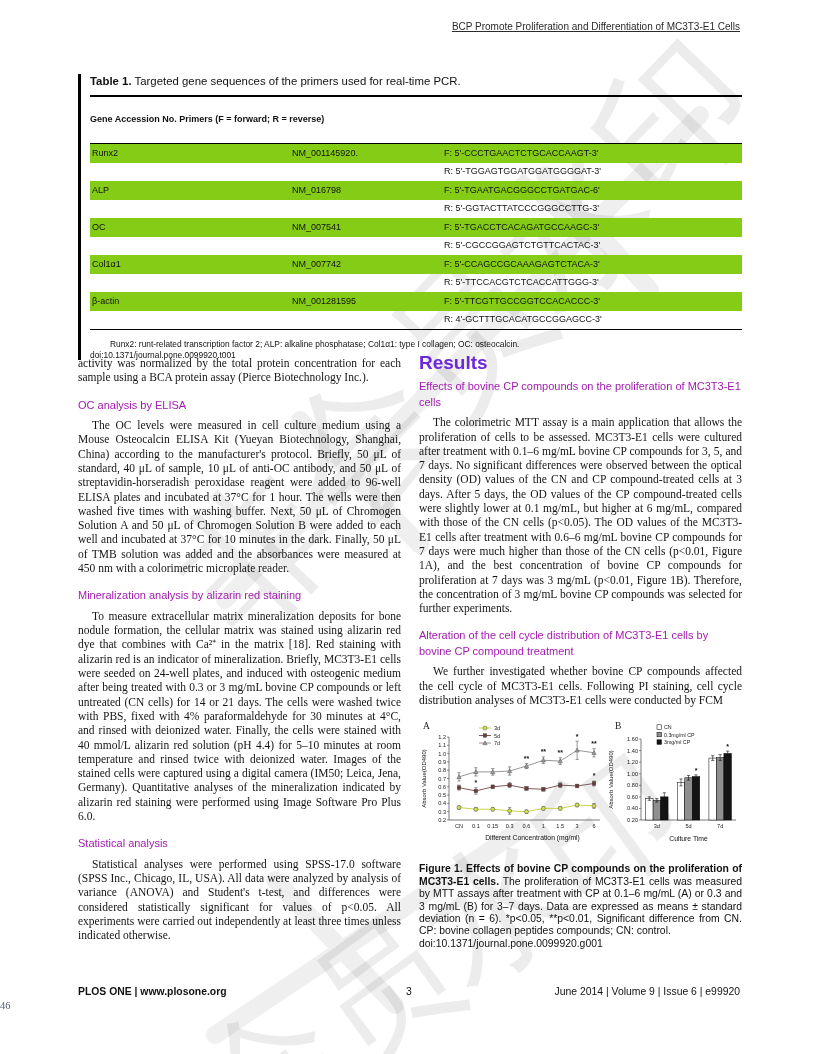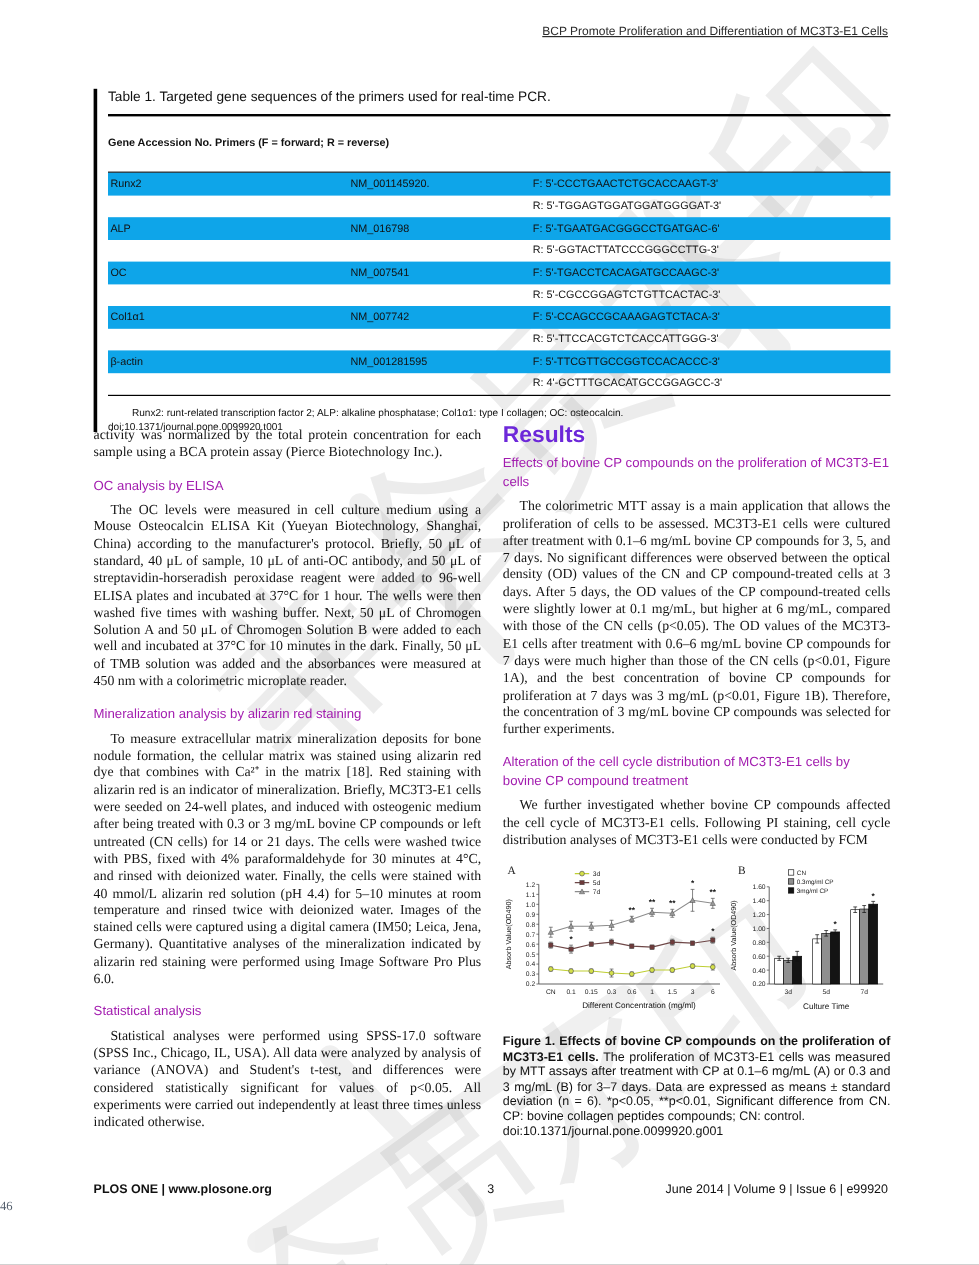--- a/index.html
+++ b/index.html
@@ -7,27 +7,27 @@
         font-family:"Liberation Serif",serif;color:#1a1a1a;}
   
   #wm{position:absolute;left:0;top:0;width:816px;height:1054px;pointer-events:none;}
   
   .hdr{position:absolute;top:21px;left:78px;width:662px;text-align:right;
        font-family:"Liberation Sans",sans-serif;font-size:10px;color:#2b2b2b;text-decoration:underline;}
   
   .tblock{position:absolute;left:78px;top:74px;width:664px;border-left:3px solid #000;
           padding-left:9px;box-sizing:border-box;font-family:"Liberation Sans",sans-serif;}
   .t-title{font-size:11.4px;color:#111;line-height:14px;}
-  .t-title b{font-weight:normal;text-align:right;}
+  .t-title b{font-weight:bold;text-align:right;}
   .rule-thick{height:2px;background:#000;margin-top:7px;}
   .t-colhdr{margin-top:17px;font-size:9px;font-weight:bold;color:#111;padding-bottom:19px;}
   .rule-thin{height:1px;background:#000;}
   .t-row{display:grid;grid-template-columns:200px 152px 1fr;font-size:9px;color:#111;
          padding:4.5px 4px 4.5px 2px;line-height:9.5px;}
-  .t-row.shade{background:#0ea5e9;}
+  .t-row.shade{background:#84cc16;}
   .t-foot{margin-top:9px;font-size:8.4px;line-height:10.5px;color:#111;padding-left:20px;}
   .t-doi{font-size:8.4px;line-height:10.5px;color:#111;}
   
   .col{position:absolute;top:356px;width:323px;font-size:11.5px;line-height:14.3px;
        text-align:justify;color:#141414;}
   #colL{left:78px;} #colR{left:419px;}
   .col p{margin:0;}
   .col p.ind{text-indent:14px;}
   h3.sec{font-family:"Liberation Sans",sans-serif;font-weight:normal;font-size:11px;
          line-height:15.5px;margin:13px 0 5px 0;color:#a21caf;text-align:left;}

